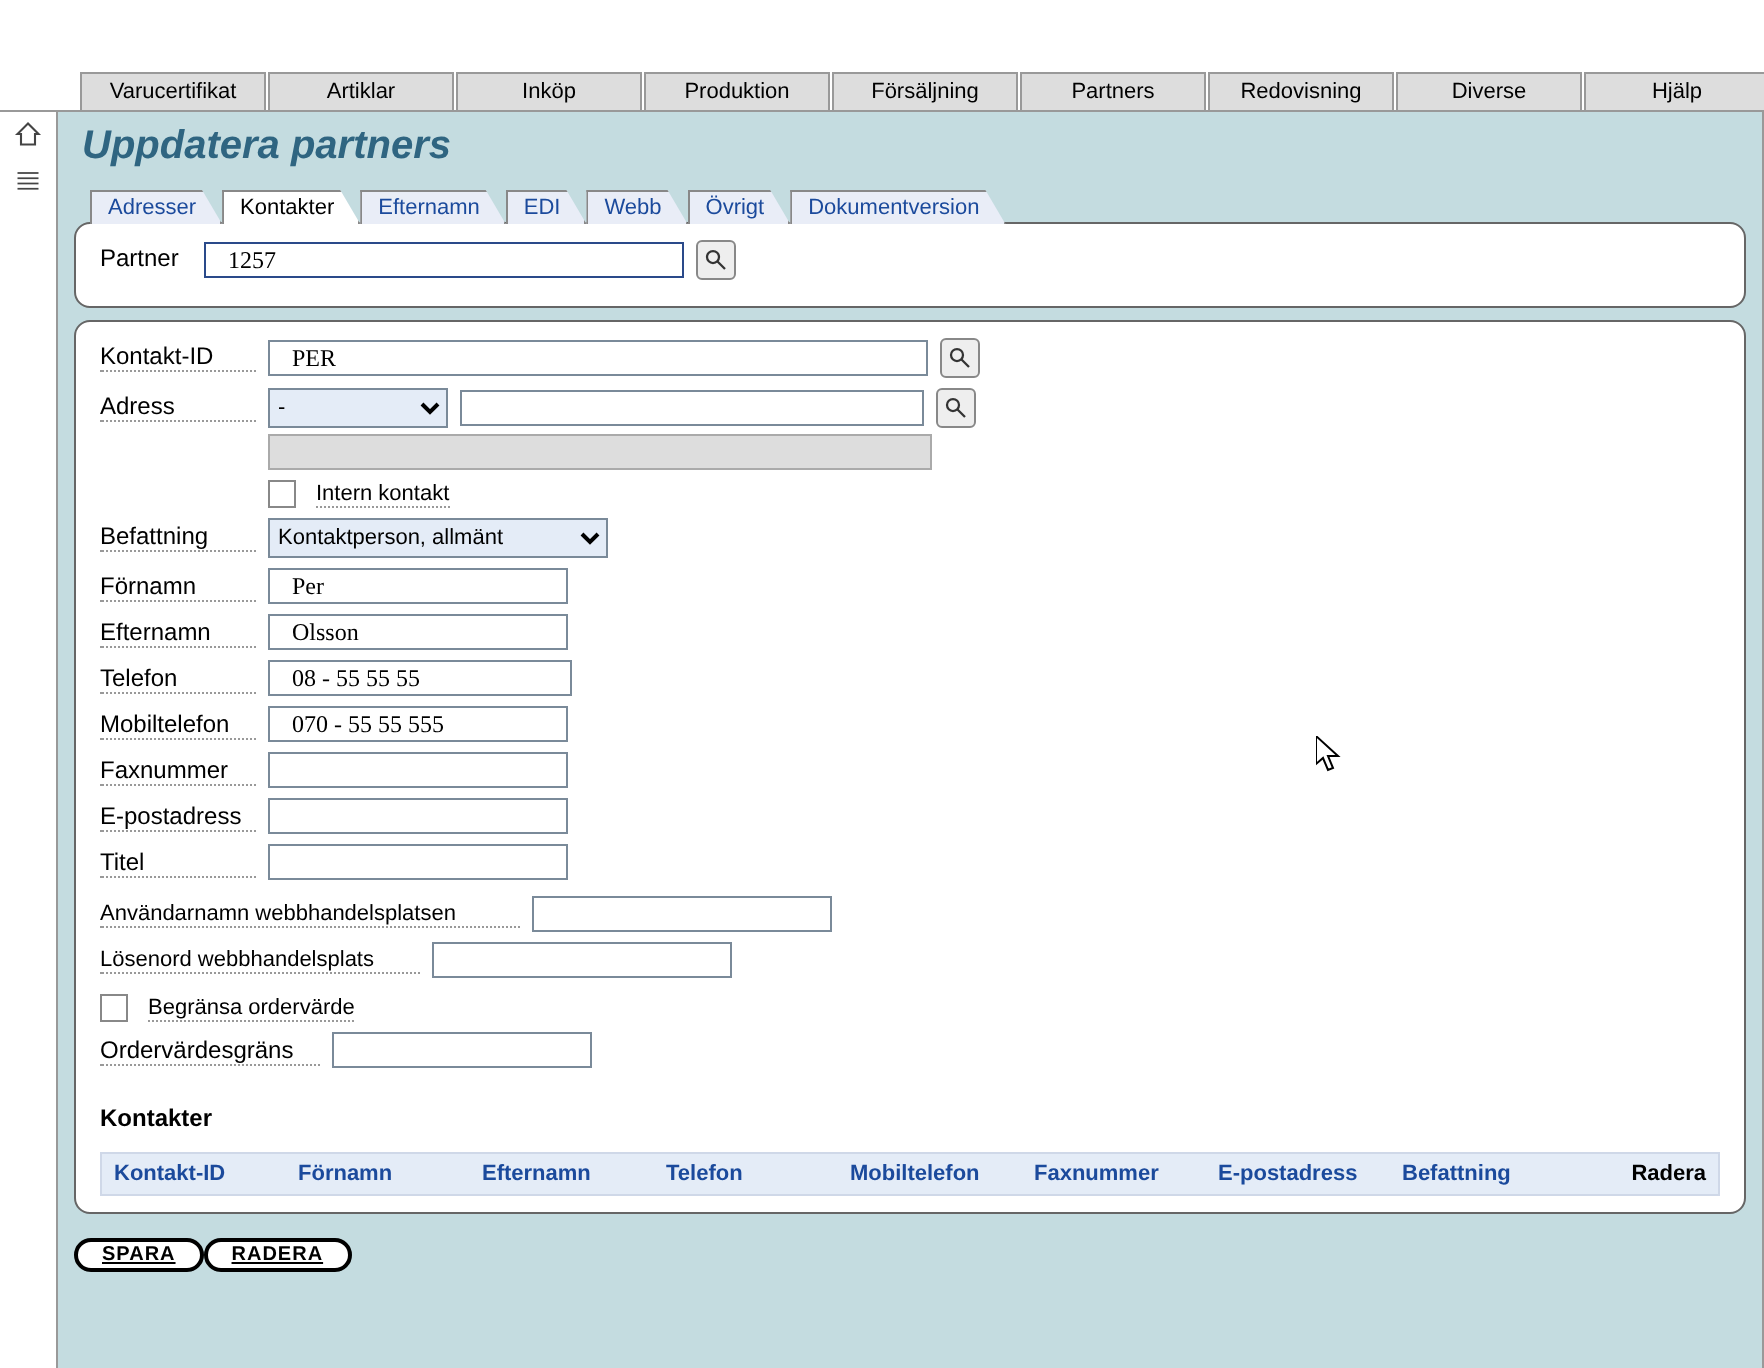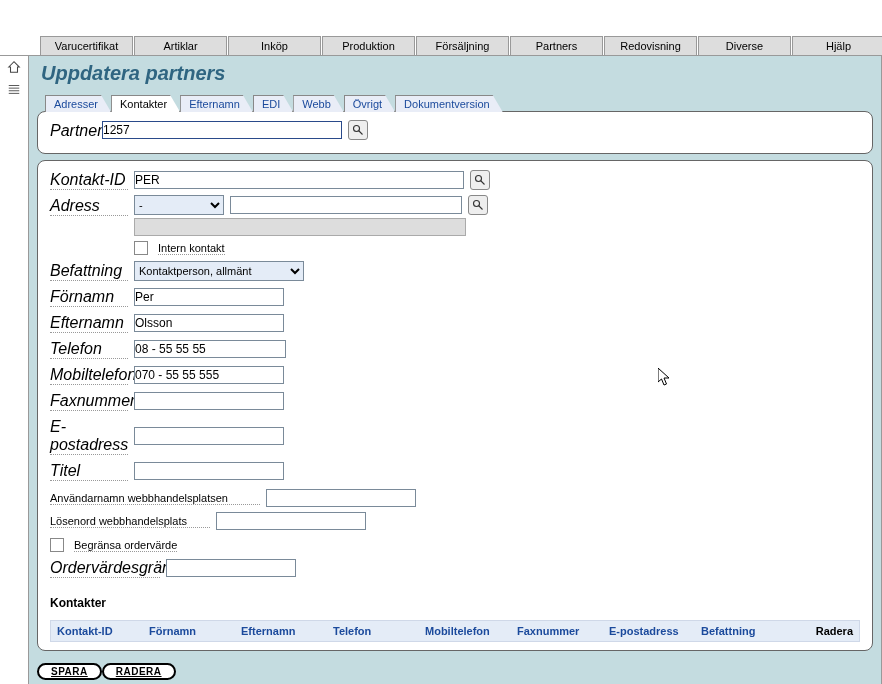--- a/index.html
+++ b/index.html
@@ -16,25 +16,25 @@
     .page-title { font-style: italic; font-size: 20px; color: #2f6581; font-weight: bold; margin: 2px 0 10px 4px; }
     
     .subtabs { display: flex; gap: 0; margin-left: 8px; position: relative; z-index: 2; }
     .subtab { position: relative; padding: 2px 12px 2px 8px; font-size: 11px; font-weight: normal; color: #1b4a9c; background: #e9edf7; border: 1px solid #888; border-bottom: none; margin-right: 0px; cursor: pointer; clip-path: polygon(0 0, calc(100% - 10px) 0, 100% 100%, 0 100%); }
     .subtab.active { background: #fff; color: #000; z-index: 3; }
     
     .panel { background: #fff; border: 1px solid #666; border-radius: 8px; padding: 8px 12px; margin-top: -1px; position: relative; z-index: 1; }
     .panel + .panel { margin-top: 6px; }
     
     .row { display: flex; align-items: center; margin-bottom: 5px; gap: 6px; }
-    .row label.fld { width: 78px; font-size: 16px; border-bottom: 1px dotted #999; align-self: flex-start; padding-top: 2px; font-style: italic; }
+    .row label.fld { width: 78px; font-size: 12px; border-bottom: 1px dotted #999; align-self: flex-start; padding-top: 2px; }
     .row label.fld-wide { width: 210px; font-size: 11px; border-bottom: 1px dotted #999; }
     .row label.fld-mid { width: 160px; font-size: 11px; border-bottom: 1px dotted #999; }
     
-    input[type=text].inp { border: 1px solid #7a8a99; padding: 1px 0; font-size: 12px; height: 18px; font-family: Liberation Sans, sans-serif;}
+    input[type=text].inp { border: 1px solid #7a8a99; padding: 1px 11px; font-size: 12px; height: 18px; font-family: Liberation Serif, serif;}
     .inp-blue { border: 1px solid #2a4a8a !important; }
     select.sel { border: 1px solid #7a8a99; font-size: 11px; height: 20px; font-family: inherit;}
     .sel-blue { background: #e4ecf7; border: 1px solid #3a5aac; }
     
     .search-btn { width: 20px; height: 20px; border: 1px solid #888; background: #eee; border-radius: 3px; display: inline-flex; align-items: center; justify-content: center; cursor: pointer; }
     .search-btn svg { width: 12px; height: 12px; }
     
     .checkbox-box { width: 14px; height: 14px; border: 1px solid #888; background: #fff; display: inline-block; vertical-align: middle; margin-right: 4px; }
     .chk-label { font-size: 11px; border-bottom: 1px dotted #999;}
     

